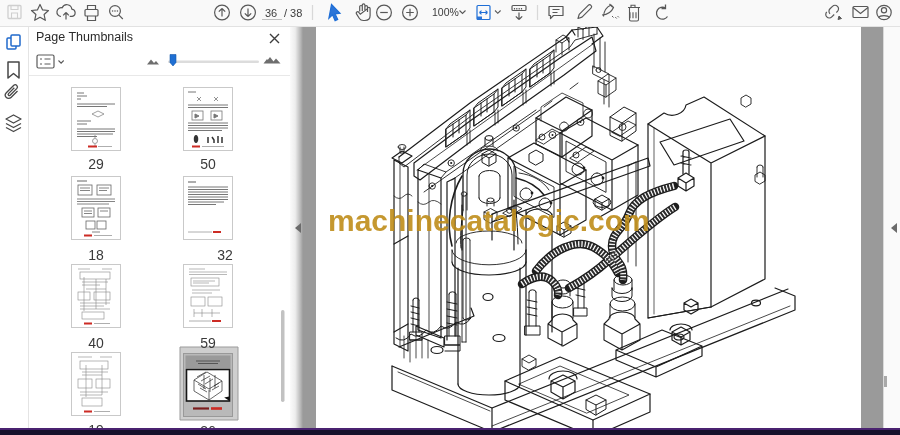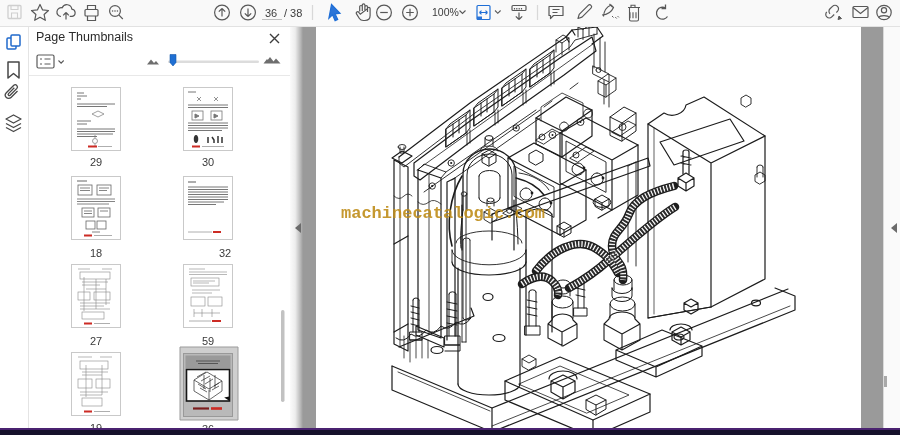--- a/index.html
+++ b/index.html
@@ -7,28 +7,28 @@
   .abs{position:absolute;}
   
   #toolbar{left:0;top:0;width:900px;height:26px;background:#f9f9f9;border-bottom:1px solid #e2e2e2;z-index:5;}
   #toolbar svg{position:absolute;top:0;}
   
   #rail{left:0;top:26px;width:28px;height:402px;background:#ffffff;border-right:1px solid #e4e4e4;z-index:4;}
   
   #panel{left:29px;top:26px;width:261px;height:330px;background:#ffffff;z-index:4;}
   #ptitle{position:absolute;left:7px;top:4px;font-size:12.5px;color:#2b2b2b;}
   .thumb{position:absolute;width:50px;height:64px;background:#fff;border:1px solid #c9c9c9;box-sizing:border-box;}
-  .tlabel{position:absolute;width:50px;text-align:center;font-size:11px;color:#3a3a3a;}
+  .tlabel{position:absolute;width:50px;text-align:center;font-size:14px;color:#3a3a3a;}
   
   #viewer{left:290px;top:26px;width:594px;height:402px;background:#9a9a9a;z-index:1;}
   #lshadow{left:290px;top:26px;width:13px;height:402px;background:linear-gradient(to right,#fbfbfb 0%,#ededed 40%,#b9b9b9 80%,#9a9a9a 100%);z-index:2;}
   #page{left:316px;top:26px;width:545px;height:402px;background:#ffffff;z-index:2;}
   #rstrip{left:883px;top:26px;width:17px;height:402px;background:#fafafa;border-left:1px solid #dadada;z-index:3;}
   #drawsvg{left:0;top:0;width:900px;height:435px;z-index:3;pointer-events:none;}
-  #wmark{left:341px;top:204px;z-index:4;font-size:17px;font-weight:bold;color:rgba(191,141,25,0.9);letter-spacing:0px;font-family:Liberation Mono, monospace;}
+  #wmark{left:328px;top:204px;z-index:4;font-size:30px;font-weight:bold;color:rgba(191,141,25,0.9);letter-spacing:0px;}
   
   #bottombar{left:0;top:428px;width:900px;height:7px;background:#15112b;border-top:2px solid #4a2270;box-sizing:border-box;z-index:6;}
 </style>
 </head>
 <body>
 <div class="abs" id="viewer"></div>
 <div class="abs" id="lshadow"></div>
 <div class="abs" id="page"></div>
 <div class="abs" id="rstrip"></div>
 <svg class="abs" style="left:292px;top:220px;width:12px;height:16px;z-index:4" viewBox="0 0 12 16">
@@ -429,21 +429,21 @@
  <g stroke="#2a2a2a" stroke-width=".7" fill="none">
   <path d="M10 26 l13-8 15 9 -13 8 z M10 26 v11 l15 9 v-10 M38 27 v10 l-13 9"></path>
   <path d="M13 23 l9-5 M17 27 l9-5 M21 30 l8-5 M14 30 l8 5 M16 34 l7 4 M28 36 l7-4 M30 32 l5-3"></path>
   <path d="M20 21 v14 M26 24 v14 M31 21 v13"></path>
  </g>
  <path d="M45.2 46.8 l-5 -3.4 5 -1 z" fill="#111"></path>
  <path d="M9 54.5 h16" stroke="#7a1d1d" stroke-width="2.2"></path>
         <rect x="27" y="53.2" width="11" height="2.6" fill="#cc2b24"></rect>
 </svg></div>
 <div class="tlabel" style="left:42px;top:130px">29</div>
-<div class="tlabel" style="left:154px;top:130px">30</div>
+<div class="tlabel" style="left:154px;top:130px">50</div>
 <div class="tlabel" style="left:42px;top:221px">18</div>
 <div class="tlabel" style="left:171px;top:221px">32</div>
-<div class="tlabel" style="left:42px;top:309px">27</div>
+<div class="tlabel" style="left:42px;top:309px">40</div>
 <div class="tlabel" style="left:154px;top:309px">59</div>
 <div class="tlabel" style="left:42px;top:396px">19</div>
 <div class="tlabel" style="left:154px;top:397px">36</div>
 </div>
 <div class="abs" id="bottombar"></div>
 
 </body></html>

